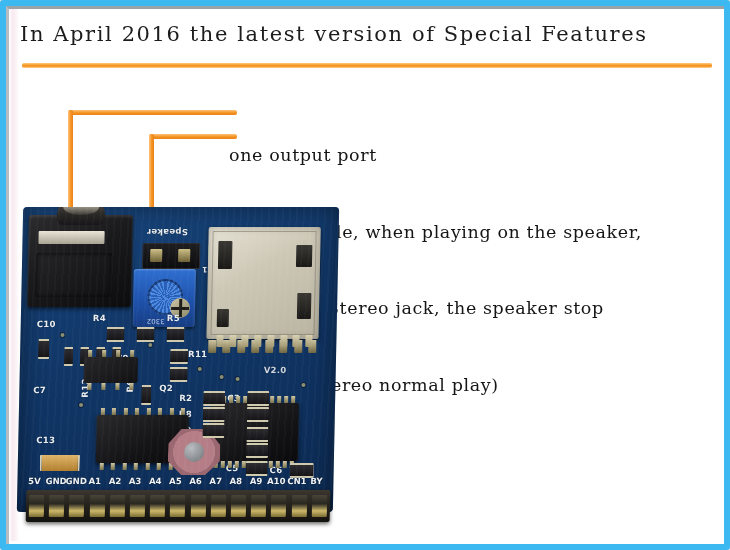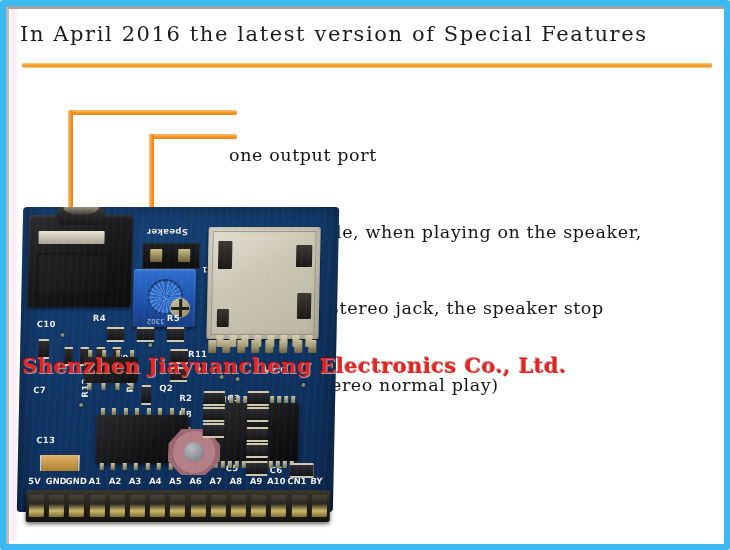--- a/index.html
+++ b/index.html
@@ -647,15 +647,14 @@
       <div class="hdr-pin"></div>
       <div class="hdr-pin"></div>
       <div class="hdr-pin"></div>
       <div class="hdr-pin"></div>
       <div class="hdr-pin"></div>
       <div class="hdr-pin"></div>
     </div>
 
   </div>
 
-  <div id="watermark">Shenzhen Jiayuancheng Electronics Co., Ltd.</div>
 
 </div>
 
 </body></html>

